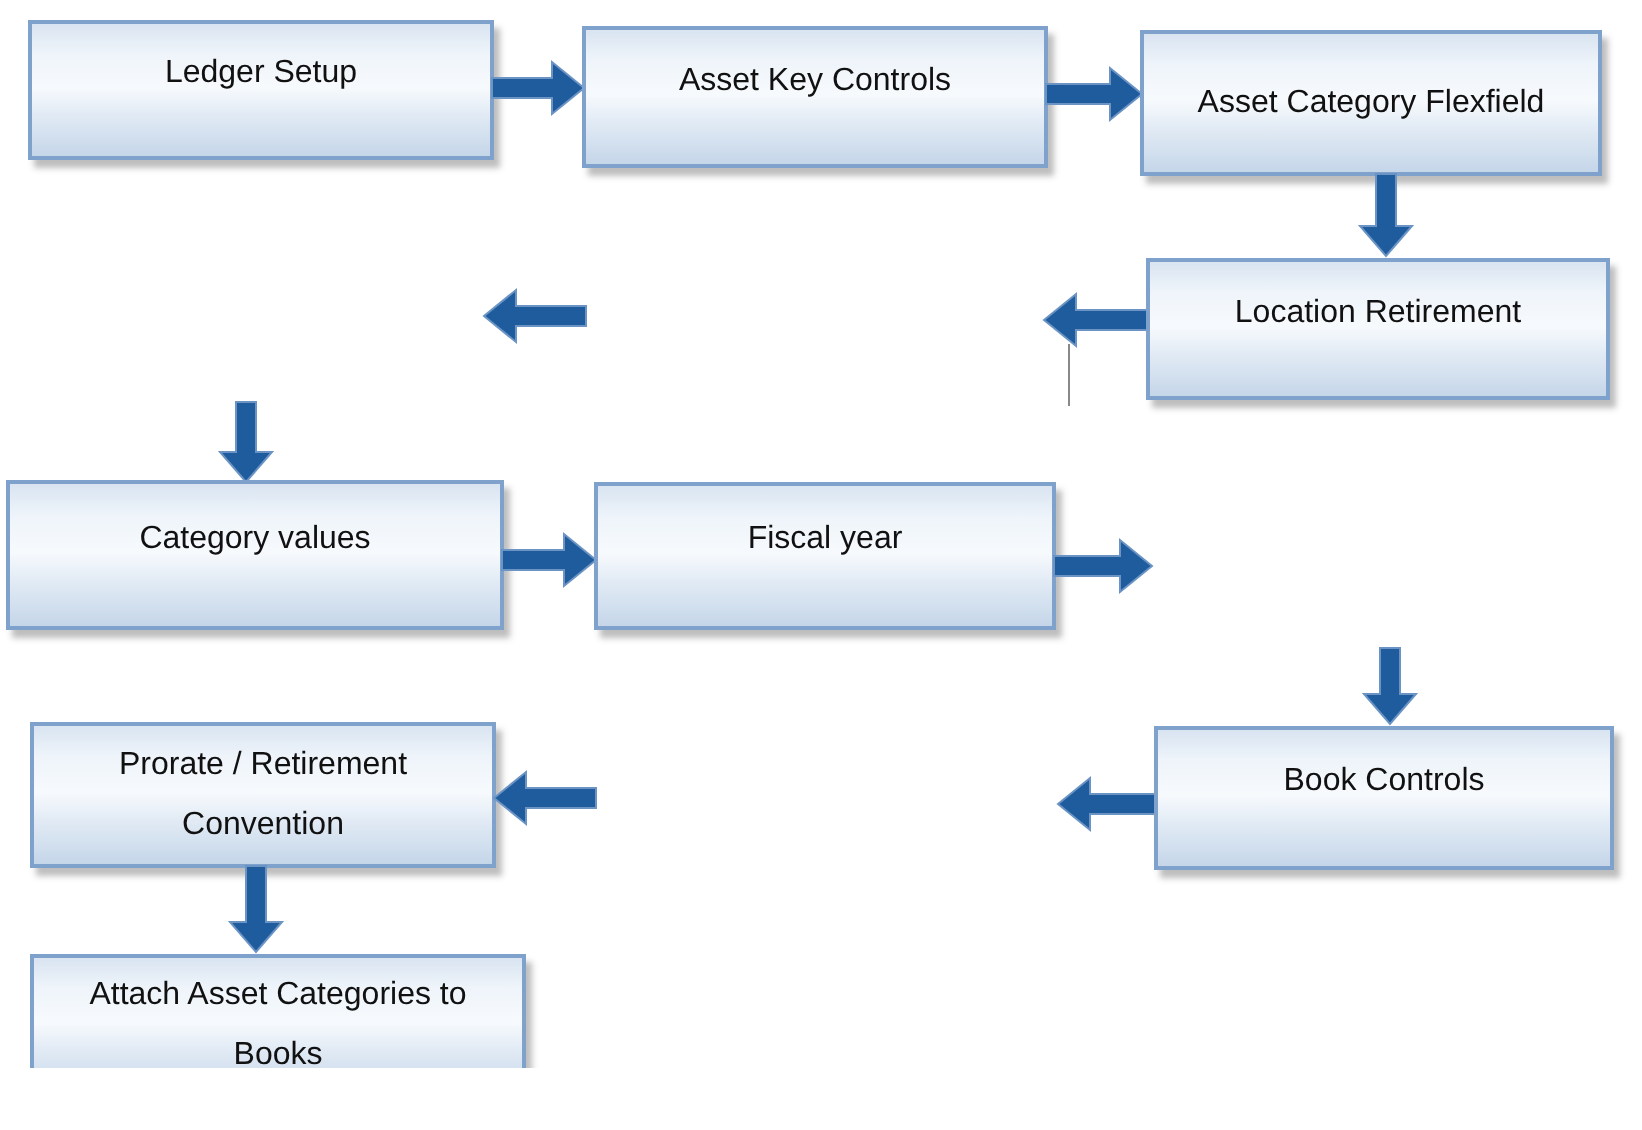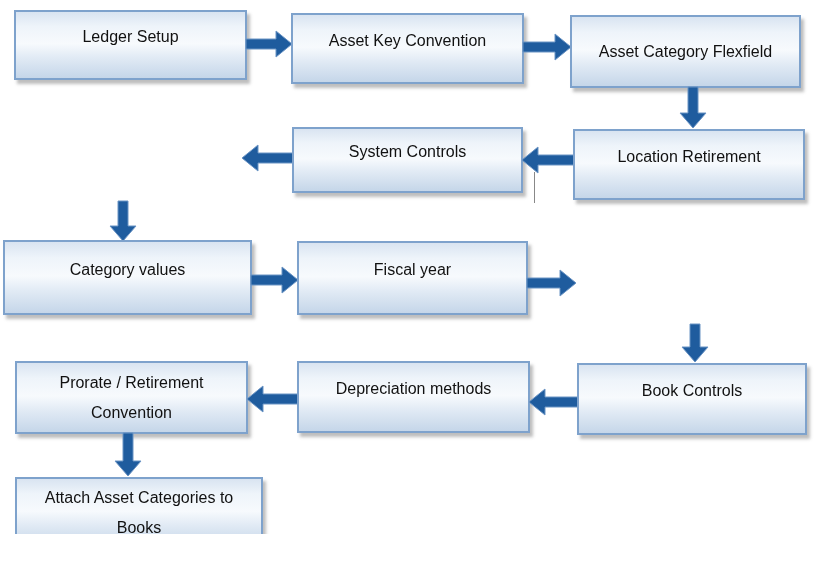--- a/index.html
+++ b/index.html
@@ -62,43 +62,40 @@
 
   <div class="box single" style="left:14px; top:10px; width:233px; height:70px">
     <span class="lbl">Ledger Setup</span>
   </div>
 
   <svg class="arrow" style="left:246px; top:31px" width="46" height="26">
     <polygon points="0,8 30,8 30,0 46,13 30,26 30,18 0,18"></polygon>
   </svg>
 
   <div class="box single" style="left:291px; top:13px; width:233px; height:71px">
-    <span class="lbl">Asset Key Convention</span>
+    <span class="lbl">Asset Key Controls</span>
   </div>
 
   <svg class="arrow" style="left:523px; top:34px" width="48" height="26">
     <polygon points="0,8 32,8 32,0 48,13 32,26 32,18 0,18"></polygon>
   </svg>
 
   <div class="box" style="left:570px; top:15px; width:231px; height:73px">
     <span class="lbl" style="max-width:180px">Asset Category Flexfield</span>
   </div>
 
   <svg class="arrow" style="left:680px; top:87px" width="26" height="41">
     <polygon points="8,0 18,0 18,26 26,26 13,41 0,26 8,26"></polygon>
   </svg>
 
 
   <svg class="arrow" style="left:242px; top:145px" width="51" height="26">
     <polygon points="51,8 16,8 16,0 0,13 16,26 16,18 51,18"></polygon>
   </svg>
 
-  <div class="box single" style="left:292px; top:127px; width:231px; height:66px">
-    <span class="lbl">System Controls</span>
-  </div>
 
   <svg class="arrow" style="left:522px; top:147px" width="52" height="26">
     <polygon points="52,8 16,8 16,0 0,13 16,26 16,18 52,18"></polygon>
   </svg>
 
   <div class="stray-line" style="left:534px; top:172px; height:31px"></div>
 
   <div class="box single" style="left:573px; top:129px; width:232px; height:71px">
     <span class="lbl">Location Retirement</span>
   </div>
@@ -129,23 +126,20 @@
   </svg>
 
   <div class="box" style="left:15px; top:361px; width:233px; height:73px">
     <span class="lbl" style="max-width:200px">Prorate / Retirement Convention</span>
   </div>
 
   <svg class="arrow" style="left:247px; top:386px" width="51" height="26">
     <polygon points="51,8 16,8 16,0 0,13 16,26 16,18 51,18"></polygon>
   </svg>
 
-  <div class="box single" style="left:297px; top:361px; width:233px; height:72px">
-    <span class="lbl">Depreciation methods</span>
-  </div>
 
   <svg class="arrow" style="left:529px; top:389px" width="49" height="26">
     <polygon points="49,8 16,8 16,0 0,13 16,26 16,18 49,18"></polygon>
   </svg>
 
   <div class="box single" style="left:577px; top:363px; width:230px; height:72px">
     <span class="lbl">Book Controls</span>
   </div>
 
   <svg class="arrow" style="left:115px; top:433px" width="26" height="43">

